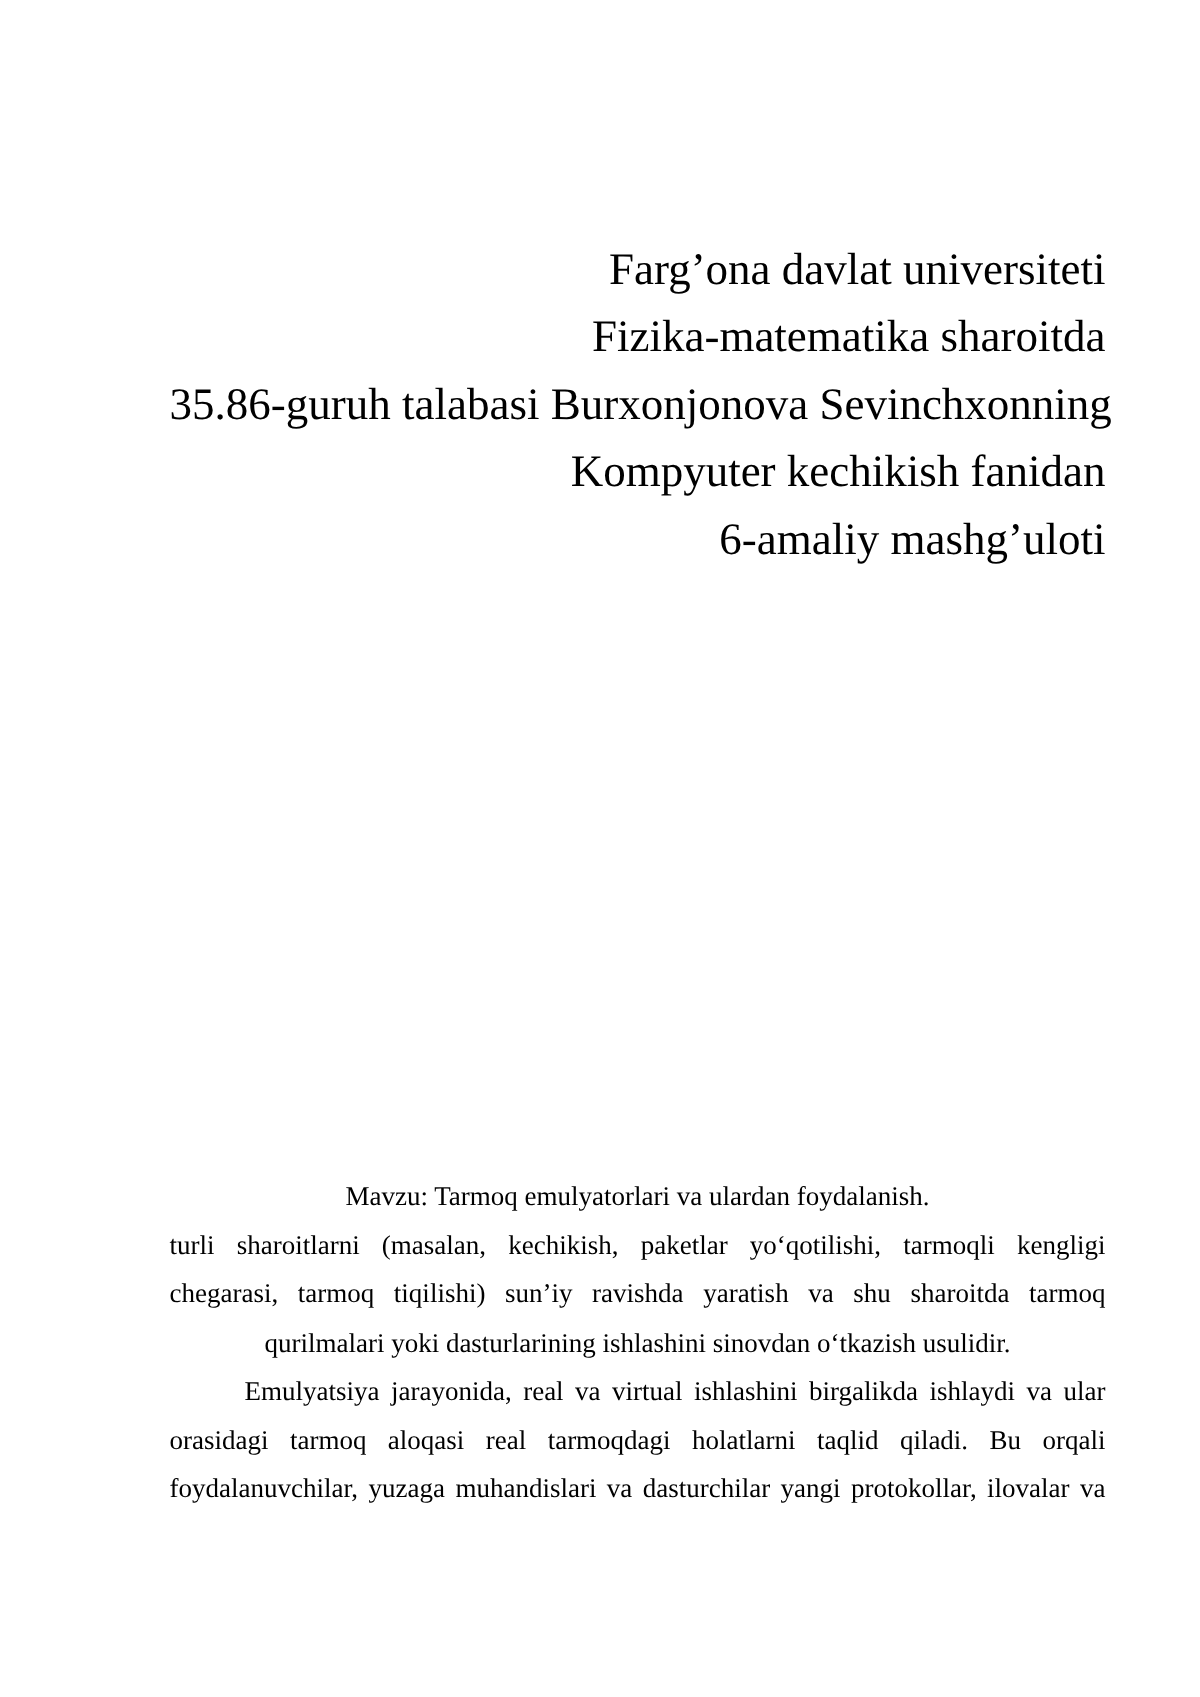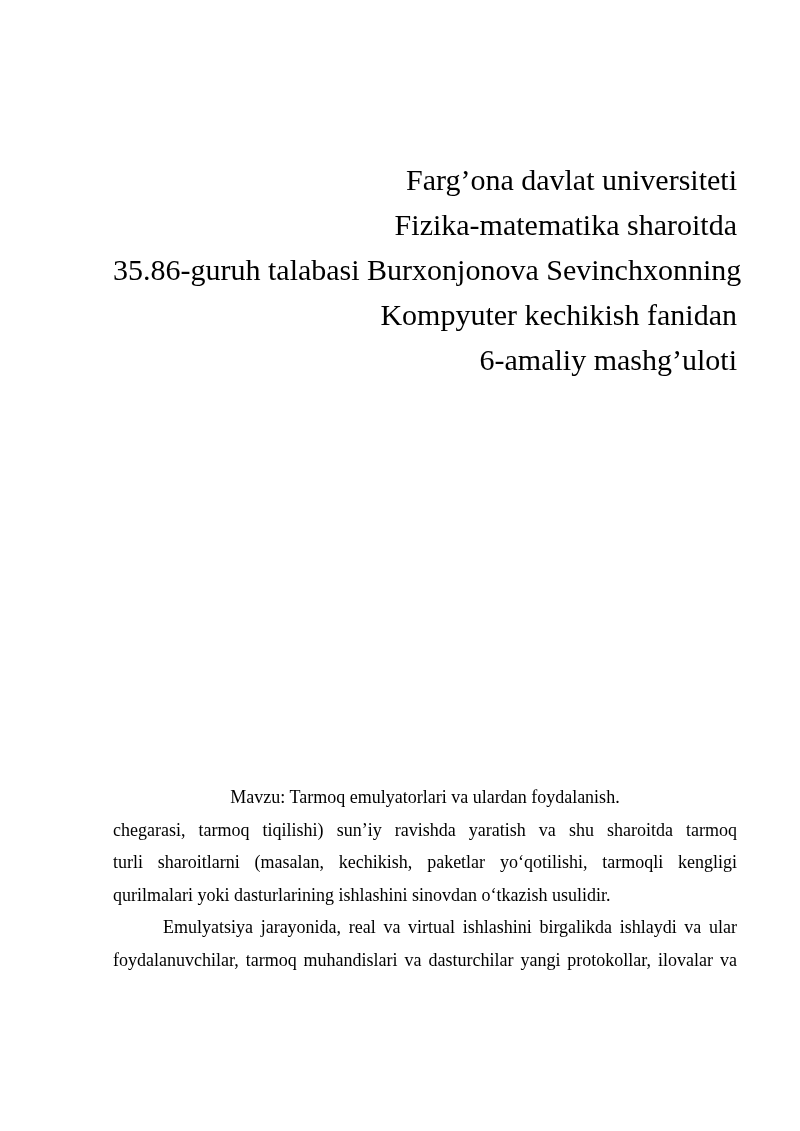--- a/index.html
+++ b/index.html
@@ -26,21 +26,21 @@
     position: absolute;
     top: 752px;
     left: 113px;
     width: 624px;
     font-size: 18px;
     line-height: 32.5px;
     margin-top: 29px;
   }
   .center { text-align: center; }
   .just   { text-align: justify; text-align-last: justify; }
-  .left   { text-align: left; }
+  .left   { text-align: center; }
   .indent { text-indent: 50px; }
   .bold   { font-weight: bold; }
 </style>
 </head>
 <body>
 
 <div class="page">
 
   <div class="title-block">
     <div class="title-line">Farg’ona davlat universiteti</div>
@@ -48,25 +48,26 @@
     <div class="title-line">35.86-guruh talabasi Burxonjonova Sevinchxonning</div>
     <div class="title-line">Kompyuter kechikish fanidan</div>
     <div class="title-line">6-amaliy mashg’uloti</div>
   </div>
 
   <div class="body-block">
 
     <div class="center">Mavzu: Tarmoq emulyatorlari va ulardan foydalanish.</div>
 
     <div>
+      <div class="just">turli sharoitlarni (masalan, kechikish, paketlar yo‘qotilishi, tarmoqli kengligi</div>
       <div class="just">chegarasi, tarmoq tiqilishi) sun’iy ravishda yaratish va shu sharoitda tarmoq</div>
-      <div class="just">turli sharoitlarni (masalan, kechikish, paketlar yo‘qotilishi, tarmoqli kengligi</div>
       <div class="left">qurilmalari yoki dasturlarining ishlashini sinovdan o‘tkazish usulidir.</div>
     </div>
 
     <div>
       <div class="just indent">Emulyatsiya jarayonida, real va virtual ishlashini birgalikda ishlaydi va ular</div>
-      <div class="just">foydalanuvchilar, tarmoq muhandislari va dasturchilar yangi protokollar, ilovalar va</div>
+      <div class="just">orasidagi tarmoq aloqasi real tarmoqdagi holatlarni taqlid qiladi. Bu orqali</div>
+      <div class="just">foydalanuvchilar, yuzaga muhandislari va dasturchilar yangi protokollar, ilovalar va</div>
     </div>
 
   </div>
 
 </div>
 
 </body></html>

